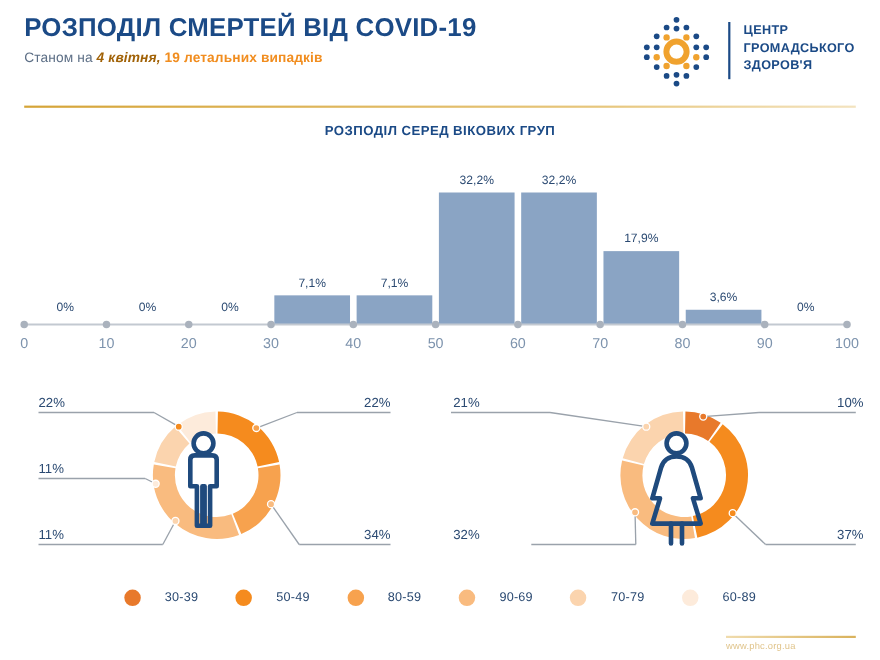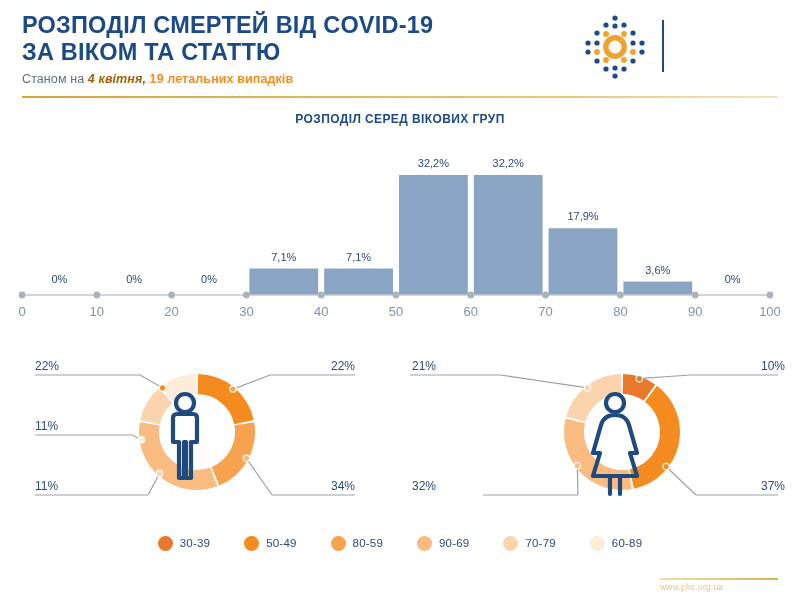--- a/index.html
+++ b/index.html
@@ -61,21 +61,21 @@
   
   .donut-panel { position: absolute; top: 352px; width: 400px; height: 165px; }
   #donut-male { left: 0; }
   #donut-female { left: 400px; }
 
   
   #legend {
     position: absolute; left: 0; top: 530px; width: 800px; height: 26px;
     display: flex; justify-content: center; align-items: center; gap: 34px;
   }
-  .legend-item { display: flex; align-items: center; gap: 7px; }
+  .legend-item { display: flex; align-items: center; gap: 22px; }
   .legend-swatch { width: 15px; height: 15px; border-radius: 50%; display: block; }
   .legend-label { font-size: 11.5px; color: #2b4a72; letter-spacing: .2px; }
 
   
   #footer-rule {
     position: absolute; left: 660px; top: 578px; width: 118px; height: 1.5px;
     background: linear-gradient(90deg,#f0dcae 0%,#d9b25c 100%);
   }
   #footer-url {
     position: absolute; left: 660px; top: 582px; width: 118px;
@@ -84,21 +84,20 @@
 
   svg text { font-family: "Liberation Sans", sans-serif; }
 </style>
 </head>
 <body>
 
 <div id="header">
 
   <div id="title-block">
     <div class="title-line">РОЗПОДІЛ СМЕРТЕЙ ВІД COVID-19</div>
-    <div class="title-line">ЗА ВІКОМ ТА СТАТТЮ</div>
     <div id="subtitle"><span>Станом на </span><b>4 квітня,</b><span class="accent"> 19 летальних випадків</span></div>
   </div>
 
   <div id="logo-block">
     <svg id="logo-mark" viewBox="0 0 74 70">
       <g fill="#1b4a86">
         <circle cx="37" cy="6" r="2.6"></circle>
         <circle cx="28" cy="13" r="2.6"></circle>
           <circle cx="46" cy="13" r="2.6"></circle>
         <circle cx="37" cy="14" r="2.6"></circle>
@@ -121,20 +120,25 @@
         <circle cx="28" cy="22" r="2.9"></circle>
           <circle cx="46" cy="22" r="2.9"></circle>
         <circle cx="28" cy="48" r="2.9"></circle>
           <circle cx="46" cy="48" r="2.9"></circle>
         <circle cx="19" cy="40" r="2.9"></circle>
           <circle cx="55" cy="40" r="2.9"></circle>
       </g>
       <circle cx="37" cy="35" r="9.2" fill="none" stroke="#f0a22e" stroke-width="5.4"></circle>
     </svg>
     <div id="logo-divider"></div>
+    <div id="logo-text">
+      <div class="logo-line">ЦЕНТР</div>
+      <div class="logo-line">ГРОМАДСЬКОГО</div>
+      <div class="logo-line">ЗДОРОВ'Я</div>
+    </div>
   </div>
 
   <div id="header-rule"></div>
 </div>
 
 <div id="chart-title">РОЗПОДІЛ СЕРЕД ВІКОВИХ ГРУП</div>
 
 <svg id="bar-chart" viewBox="0 0 800 185">
   <g id="bars-group">
       <rect x="249.4" y="123.5" width="68.8" height="26.5" fill="#8aa4c4"></rect>

